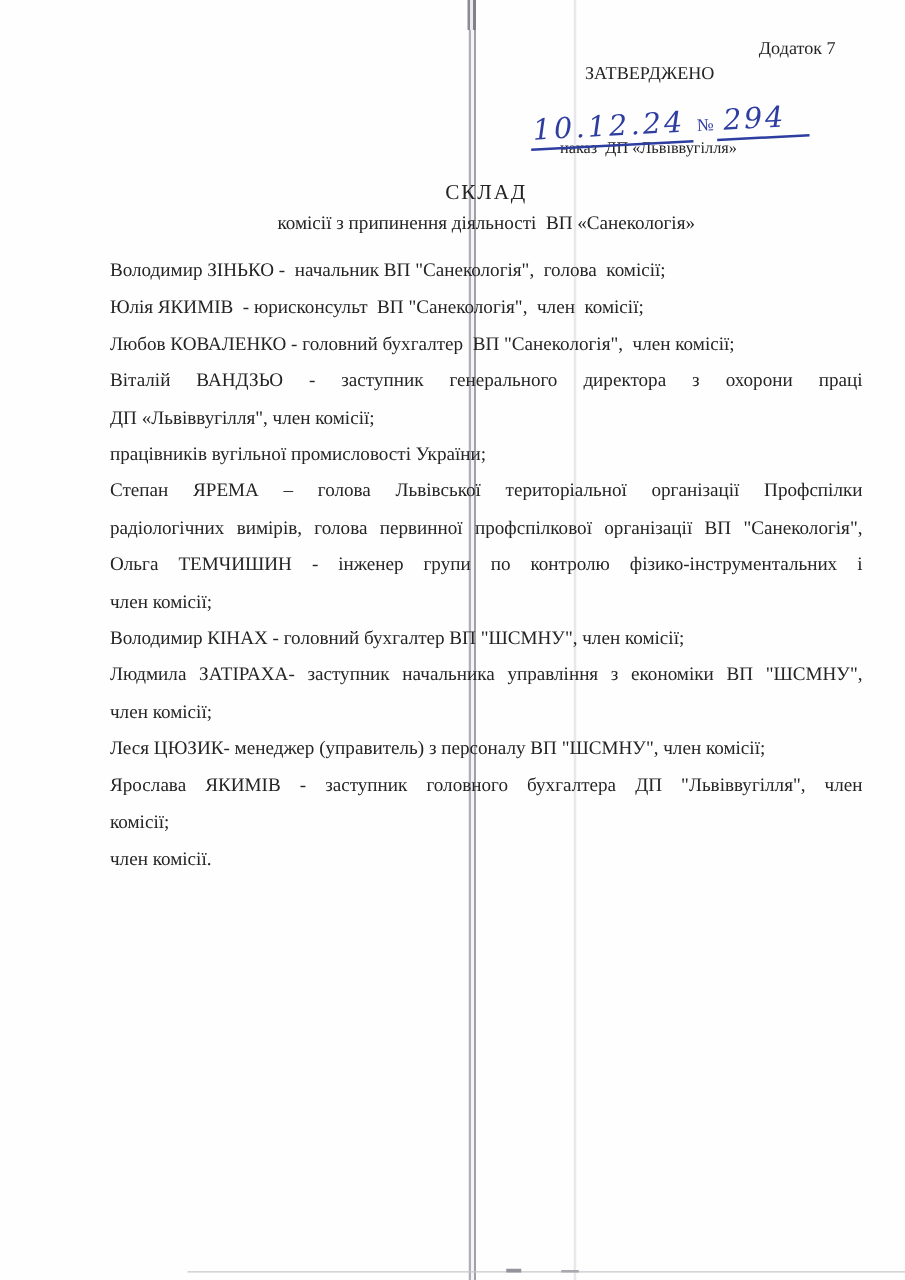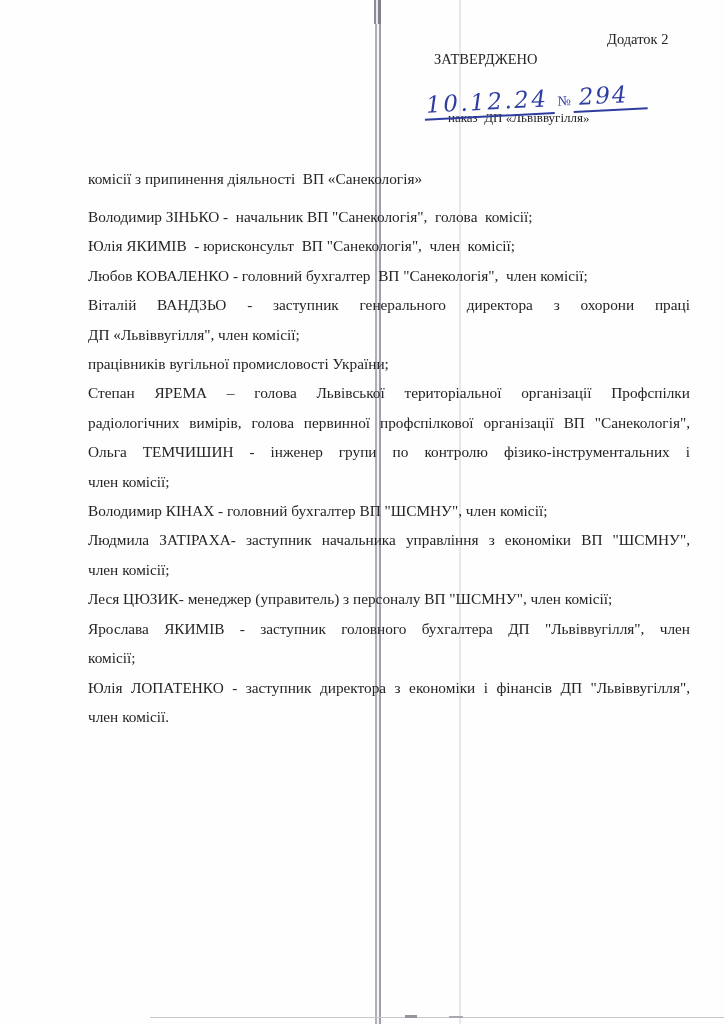--- a/index.html
+++ b/index.html
@@ -4,36 +4,36 @@
 <style>
   html,body { margin:0; padding:0; background:#ffffff; }
   .page {
     position:relative; width:724px; height:1024px;
     background:#fefefe; overflow:hidden;
     font-family:"Liberation Serif", serif;
     color:var(--text,#222);
   }
   
   .annex    { position:absolute; left:607px; top:31px;  font-size:14.5px; }
-  .approved { position:absolute; left:434px; top:51px;  font-size:14.5px; }
+  .approved { position:absolute; left:468px; top:51px;  font-size:14.5px; }
   .order    { position:absolute; left:448px; top:74px;  font-size:13px; white-space:pre;margin-top:36px; }
   
   .handwriting { position:absolute; left:424px; top:86px; transform:rotate(-3deg);
                  color:var(--ink,#2e3da0); white-space:nowrap; }
   .hw-date { font-family:"DejaVu Serif", serif; font-style:italic; font-size:23px;
              letter-spacing:2.5px; border-bottom:2px solid var(--ink,#2e3da0);
              padding:0 6px 1px 2px; }
   .hw-no   { font-size:14px; margin-left:3px; }
   .hw-num  { font-family:"DejaVu Serif", serif; font-style:italic; font-size:23px;
              letter-spacing:2px; border-bottom:2px solid var(--ink,#2e3da0);
              padding:0 18px 1px 6px; margin-left:2px; }
   
   .title    { position:absolute; left:88px; top:144px; width:602px; text-align:center;
               font-size:17px; letter-spacing:1.5px; }
-  .subtitle { position:absolute; left:88px; top:170px; width:602px; 
+  .subtitle { position:absolute; left:88px; top:170px; width:602px; text-align:center;
               font-size:15.3px; white-space:pre; }
   
   .members { position:absolute; left:88px; top:202px; width:602px;
              font-size:15.3px; line-height:29.4px; }
   .members p { margin:0; }
   .line    { white-space:pre-wrap; text-align:left; }
   .stretch { white-space:normal; text-align:justify; text-align-last:justify; }
   
   .fold-line { position:absolute; left:375px; top:0; width:7px; height:1024px;
                background:linear-gradient(90deg,#b1aeb7 0 2px,#f5f4f7 2px 4px,#a29fa9 4px 6px,transparent 6px); }
@@ -49,45 +49,45 @@
 
 <div class="page">
 
   <div class="fold-line"></div>
   <div class="fold-line-top"></div>
   <div class="faint-line"></div>
   <div class="bottom-line"></div>
   <div class="speck-a"></div>
   <div class="speck-b"></div>
 
-  <div class="annex">Додаток 2</div>
+  <div class="annex">Додаток 7</div>
   <div class="approved">ЗАТВЕРДЖЕНО</div>
   <div class="order">наказ  ДП «Львіввугілля»</div>
 
   <div class="handwriting">
     <span class="hw-date">10.12.24</span><span class="hw-no">№</span><span class="hw-num">294</span>
   </div>
 
+  <div class="title">СКЛАД</div>
   <div class="subtitle">комісії з припинення діяльності  ВП «Санекологія»</div>
 
   <div class="members">
 
   <p class="line">Володимир ЗІНЬКО -  начальник ВП "Санекологія",  голова  комісії;</p>
       <p class="line">Юлія ЯКИМІВ  - юрисконсульт  ВП "Санекологія",  член  комісії;</p>
       <p class="line">Любов КОВАЛЕНКО - головний бухгалтер  ВП "Санекологія",  член комісії;</p>
       <p class="line stretch">Віталій ВАНДЗЬО - заступник генерального директора з охорони праці</p>
       <p class="line">ДП «Львіввугілля", член комісії;</p>
       <p class="line">працівників вугільної промисловості України;</p>
       <p class="line stretch">Степан ЯРЕМА – голова Львівської територіальної організації Профспілки</p>
       <p class="line stretch">радіологічних вимірів, голова первинної профспілкової організації ВП "Санекологія",</p>
       <p class="line stretch">Ольга ТЕМЧИШИН - інженер групи по контролю фізико-інструментальних і</p>
       <p class="line">член комісії;</p>
       <p class="line">Володимир КІНАХ - головний бухгалтер ВП "ШСМНУ", член комісії;</p>
       <p class="line stretch">Людмила ЗАТІРАХА-  заступник начальника управління  з економіки ВП "ШСМНУ",</p>
       <p class="line">член комісії;</p>
       <p class="line">Леся ЦЮЗИК- менеджер (управитель) з персоналу ВП "ШСМНУ", член комісії;</p>
       <p class="line stretch">Ярослава ЯКИМІВ - заступник головного бухгалтера ДП "Львіввугілля", член</p>
       <p class="line">комісії;</p>
-      <p class="line stretch">Юлія ЛОПАТЕНКО - заступник директора з економіки і фінансів ДП "Львіввугілля",</p>
       <p class="line">член комісії.</p>
     </div>
 
 </div>
 
 </body></html>

